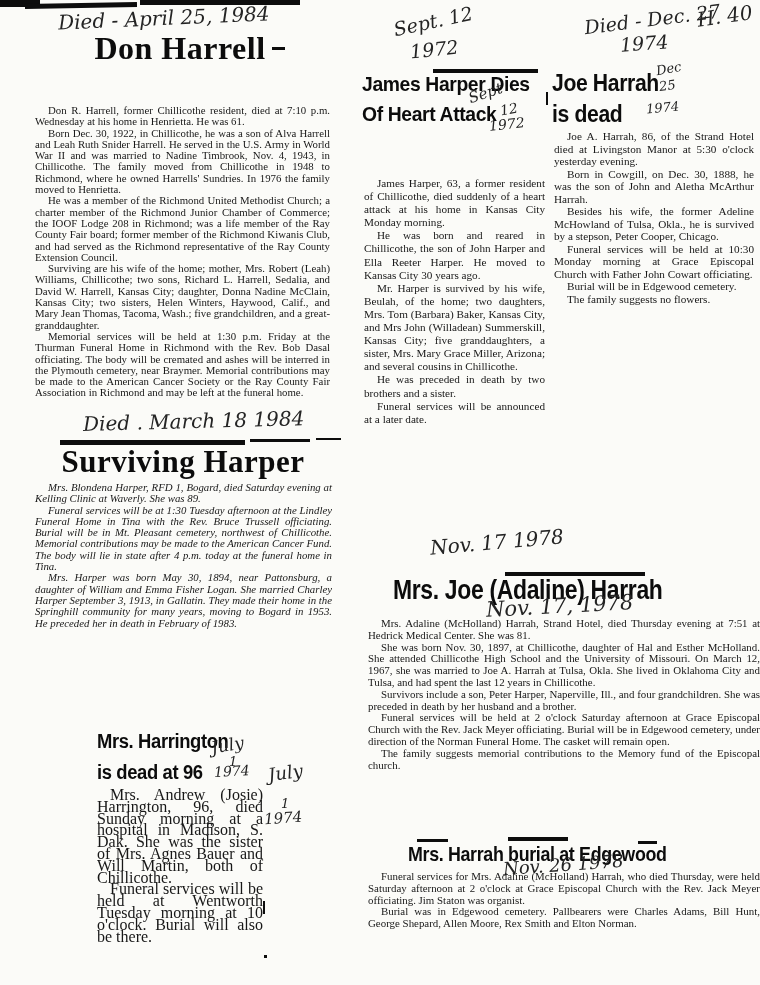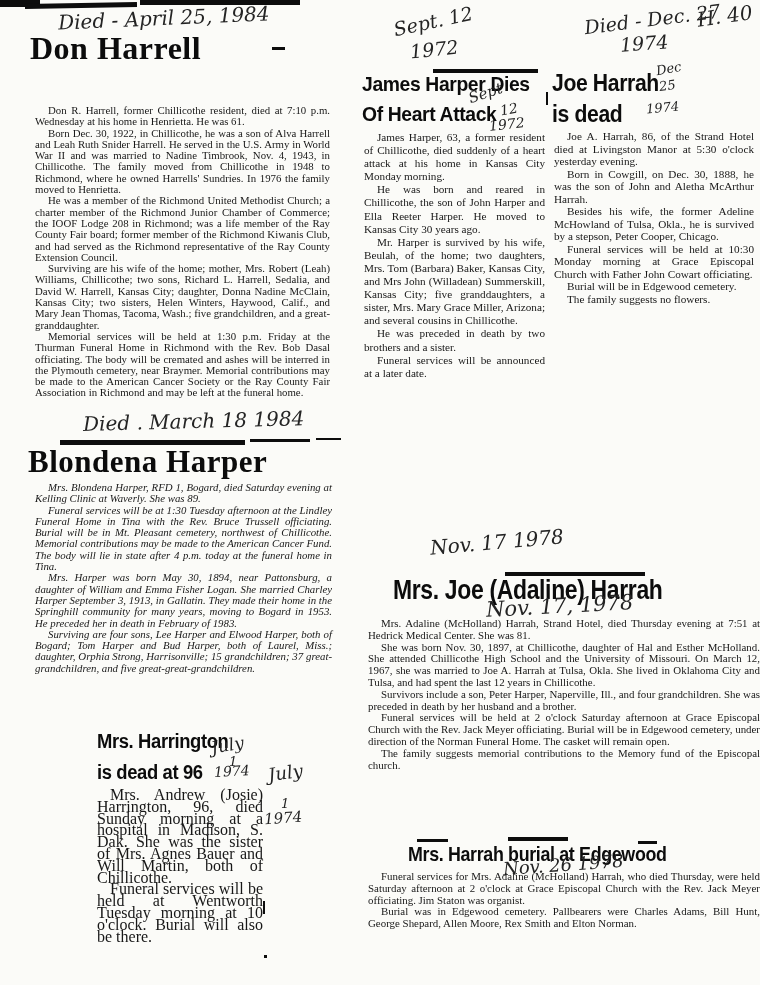--- a/index.html
+++ b/index.html
@@ -27,32 +27,32 @@
     font-weight: bold;
     color: #0c0c0c;
     letter-spacing: -0.4px;
     white-space: nowrap;
     transform: scaleX(0.92);
     transform-origin: left top;
   }
   .body { position: absolute; color: #171717; }
   .body p { margin: 0; text-indent: 13px; text-align: justify; }
   .body-std       { font-size: 10.8px; line-height: 11.3px; }
-  .body-narrow    { font-size: 11.2px; line-height: 13.1px; }
+  .body-narrow    { font-size: 11.2px; line-height: 13.1px; margin-top: 46px; }
   .body-joe       { font-size: 11.2px; line-height: 12.5px; }
   .body-harrington{ font-size: 16px; line-height: 11.8px; }
   .body-adaline   { font-size: 10.9px; line-height: 11.8px; }
   .hw {
     position: absolute;
     font-family: "DejaVu Serif", serif;
     font-style: italic;
     color: #242424;
     white-space: nowrap;
   }
-  .center { }
+  .center { text-align: center; }
 </style>
 </head>
 <body>
 
 <div class="bar" style="left:0; top:0; width:40px; height:7px;"></div>
 <div class="bar" style="left:25px; top:3px; width:112px; height:5px; transform:rotate(-1deg);"></div>
 <div class="bar" style="left:140px; top:0; width:160px; height:5px;"></div>
 <div class="bar" style="left:272px; top:47px; width:13px; height:3px;"></div>
 <div class="bar" style="left:433px; top:69px; width:105px; height:4px;"></div>
 <div class="bar" style="left:546px; top:92px; width:2px; height:13px;"></div>
@@ -102,26 +102,25 @@
 <div class="body body-joe" style="left:554px; top:130px; width:200px;">
     <p>Joe A. Harrah, 86, of the Strand Hotel died at Livingston Manor at 5:30 o'clock yesterday evening.</p>
     <p>Born in Cowgill, on Dec. 30, 1888, he was the son of John and Aletha McArthur Harrah.</p>
     <p>Besides his wife, the former Adeline McHowland of Tulsa, Okla., he is survived by a stepson, Peter Cooper, Chicago.</p>
     <p>Funeral services will be held at 10:30 Monday morning at Grace Episcopal Church with Father John Cowart officiating.</p>
     <p>Burial will be in Edgewood cemetery.</p>
     <p>The family suggests no flowers.</p>
   </div>
 
 <div class="hw" style="left:83px; top:409px; font-size:20px; transform:rotate(-1.5deg);">Died . March 18  1984</div>
-<div class="headline-serif center" style="left:28px; top:444px; width:310px; font-size:31px;">Blondena Harper</div>
+<div class="headline-serif center" style="left:28px; top:444px; width:310px; font-size:31px;">Surviving Harper</div>
 <div class="body body-std" style="left:35px; top:482px; width:297px;font-style:italic;">
     <p>Mrs. Blondena Harper, RFD 1, Bogard, died Saturday evening at Kelling Clinic at Waverly. She was 89.</p>
     <p>Funeral services will be at 1:30 Tuesday afternoon at the Lindley Funeral Home in Tina with the Rev. Bruce Trussell officiating. Burial will be in Mt. Pleasant cemetery, northwest of Chillicothe. Memorial contributions may be made to the American Cancer Fund. The body will lie in state after 4 p.m. today at the funeral home in Tina.</p>
     <p>Mrs. Harper was born May 30, 1894, near Pattonsburg, a daughter of William and Emma Fisher Logan. She married Charley Harper September 3, 1913, in Gallatin. They made their home in the Springhill community for many years, moving to Bogard in 1953. He preceded her in death in February of 1983.</p>
-    <p>Surviving are four sons, Lee Harper and Elwood Harper, both of Bogard; Tom Harper and Bud Harper, both of Laurel, Miss.; daughter, Orphia Strong, Harrisonville; 15 grandchildren; 37 great-grandchildren, and five great-great-grandchildren.</p>
   </div>
 
 <div class="headline-sans" style="left:97px; top:730px; font-size:20px;">Mrs. Harrington</div>
 <div class="headline-sans" style="left:97px; top:761px; font-size:20px;">is dead at 96</div>
 <div class="hw" style="left:211px; top:735px; font-size:17px; transform:rotate(-10deg);">July</div>
 <div class="hw" style="left:229px; top:754px; font-size:13px;">1</div>
 <div class="hw" style="left:214px; top:763px; font-size:14px; transform:rotate(-3deg);">1974</div>
 <div class="hw" style="left:268px; top:762px; font-size:18px; transform:rotate(-8deg);">July</div>
 <div class="hw" style="left:281px; top:796px; font-size:13px;">1</div>
 <div class="hw" style="left:264px; top:809px; font-size:15px; transform:rotate(-4deg);">1974</div>

